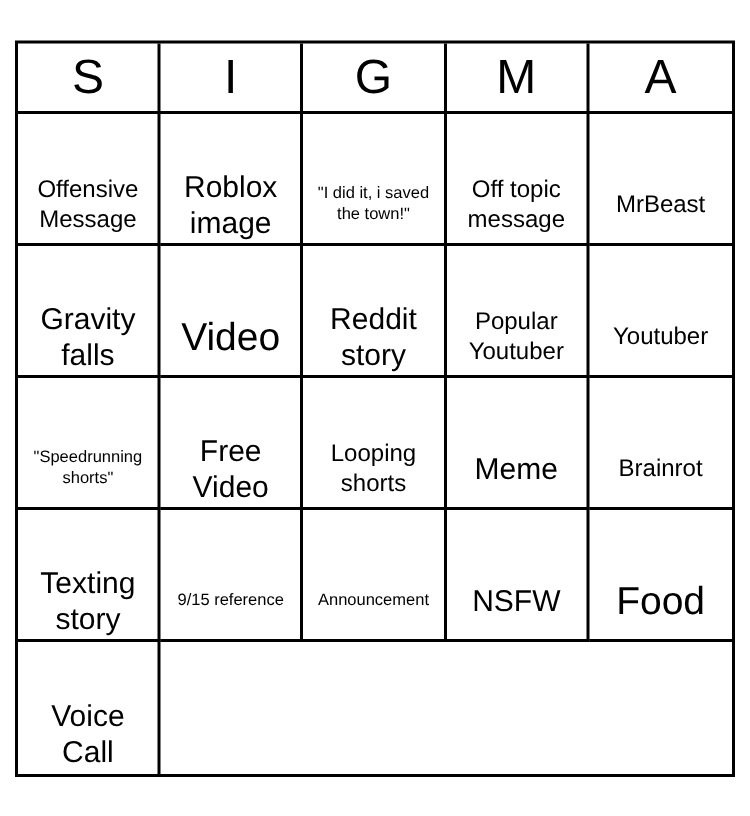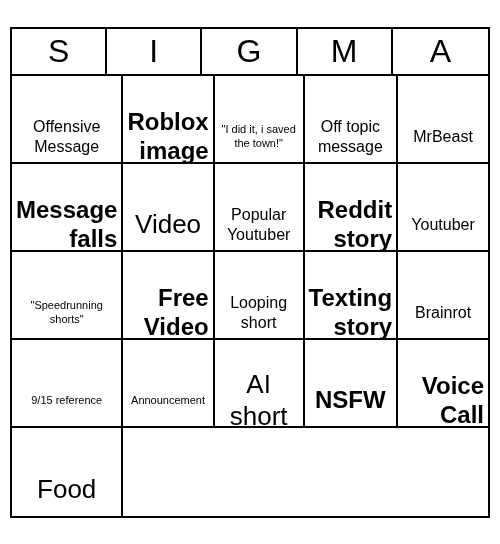--- a/index.html
+++ b/index.html
@@ -52,23 +52,22 @@
     }
     .cell:nth-child(n+21) {
       border-bottom: none;
     }
     .cell-text {
       font-size: 14px;
       line-height: 1.2;
       margin-top: 36px;
     }
     .cell-text.large {
-      font-size: 24px;
-      font-weight: bold;
-      text-align: right;
+      font-size: 20px;
+      font-weight: normal;
     }
     .cell-text.xlarge {
       font-size: 26px;
       font-weight: normal;
     }
     .cell-text.small {
       font-size: 11px;
     }
     .cell-text.medium {
       font-size: 16px;
@@ -95,61 +94,61 @@
       <div class="cell">
         <span class="cell-text small">"I did it, i saved the town!"</span>
       </div>
       <div class="cell">
         <span class="cell-text medium">Off topic message</span>
       </div>
       <div class="cell">
         <span class="cell-text medium">MrBeast</span>
       </div>
       <div class="cell">
-        <span class="cell-text large">Message falls</span>
+        <span class="cell-text large">Gravity falls</span>
       </div>
       <div class="cell">
         <span class="cell-text xlarge">Video</span>
       </div>
       <div class="cell">
-        <span class="cell-text medium">Popular Youtuber</span>
+        <span class="cell-text large">Reddit story</span>
       </div>
       <div class="cell">
-        <span class="cell-text large">Reddit story</span>
+        <span class="cell-text medium">Popular Youtuber</span>
       </div>
       <div class="cell">
         <span class="cell-text medium">Youtuber</span>
       </div>
       <div class="cell">
         <span class="cell-text small">"Speedrunning shorts"</span>
       </div>
       <div class="cell">
         <span class="cell-text large">Free Video</span>
       </div>
       <div class="cell">
-        <span class="cell-text medium">Looping short</span>
+        <span class="cell-text medium">Looping shorts</span>
+      </div>
+      <div class="cell">
+        <span class="cell-text large">Meme</span>
+      </div>
+      <div class="cell">
+        <span class="cell-text medium">Brainrot</span>
       </div>
       <div class="cell">
         <span class="cell-text large">Texting story</span>
-      </div>
-      <div class="cell">
-        <span class="cell-text medium">Brainrot</span>
       </div>
       <div class="cell">
         <span class="cell-text small">9/15 reference</span>
       </div>
       <div class="cell">
         <span class="cell-text small">Announcement</span>
       </div>
       <div class="cell">
-        <span class="cell-text xlarge">AI short</span>
-      </div>
-      <div class="cell">
         <span class="cell-text large">NSFW</span>
       </div>
       <div class="cell">
-        <span class="cell-text large">Voice Call</span>
+        <span class="cell-text xlarge">Food</span>
       </div>
       <div class="cell">
-        <span class="cell-text xlarge">Food</span>
+        <span class="cell-text large">Voice Call</span>
       </div>
     </div>
 </div>
 
 </body></html>

